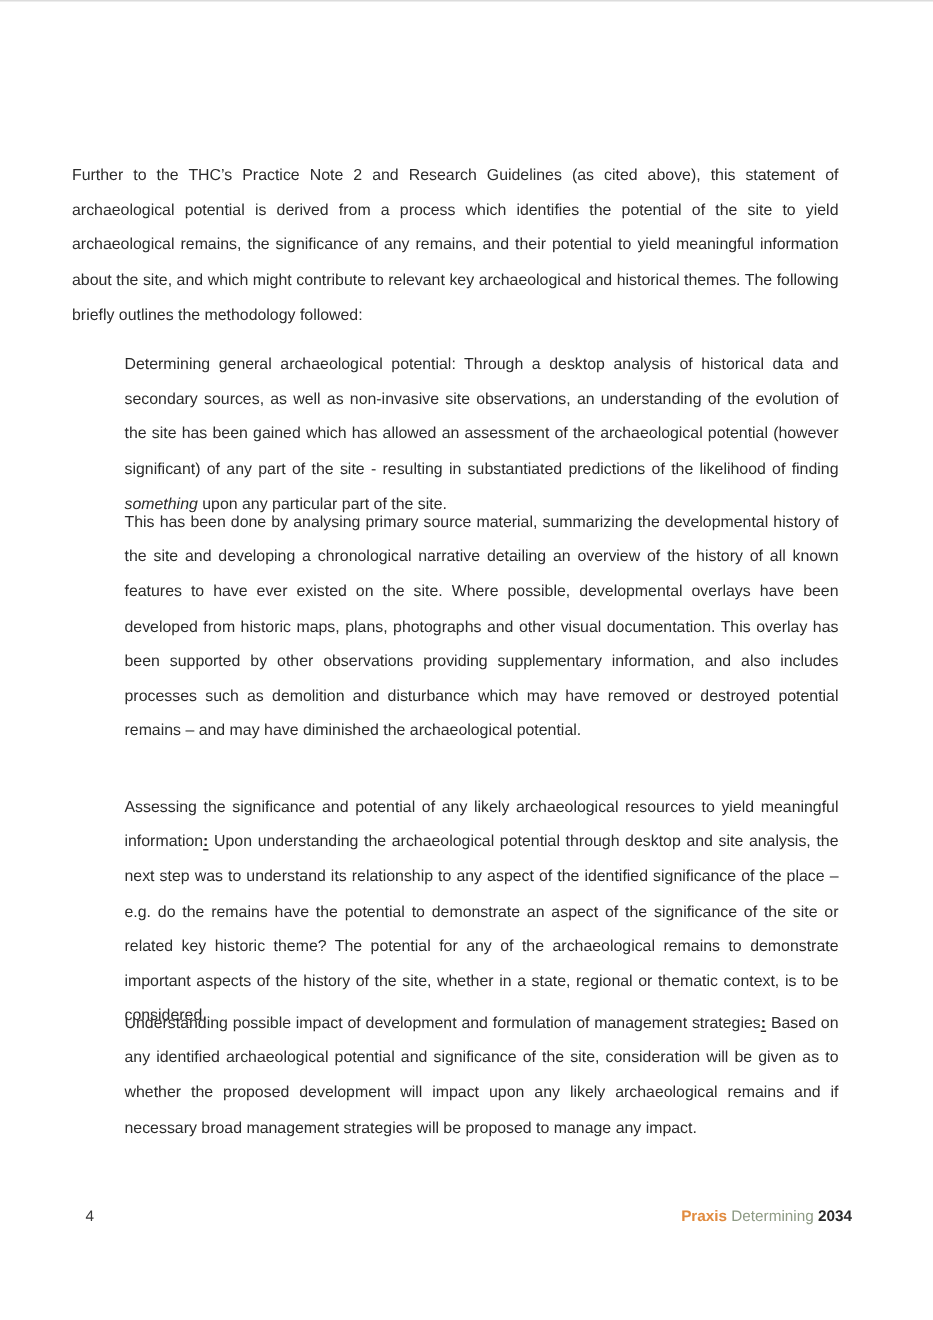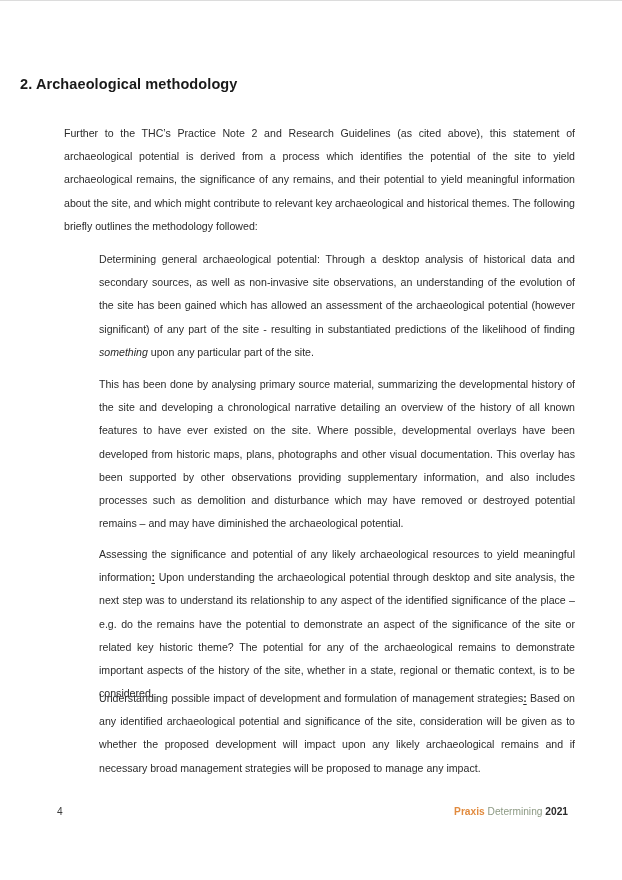--- a/index.html
+++ b/index.html
@@ -32,34 +32,34 @@
     top: 75px;
     white-space: nowrap;
   }
   .para {
     position: absolute;
     font-size: 10.6px;
     line-height: 23.2px;
     text-align: justify;
     text-justify: inter-word;
     color: #2b2b2b;
-    margin: 16px;
+    margin: 0;
     padding-left: 48px;
   }
   .lead-para {
     left: 0;
     top: 105px;
     width: 511px;
   }
   .indent-para {
     left: 35px;
     width: 476px;
   }
   #p-determining { top: 231px; }
-  #p-thishas     { top: 356px; }
+  #p-thishas     { top: 336px; }
   #p-assessing   { top: 526px; }
   #p-understanding { top: 670px; }
 
   .lead-in {
     text-underline-offset: 2px;
   }
   .lead-in-colon {
     text-decoration: underline;
     text-underline-offset: 2px;
     font-weight: bold;
@@ -89,30 +89,29 @@
   }
   .brand-praxis { color: #e18b3f; font-weight: bold; }
   .brand-env { color: #8d9a84; }
   .brand-year { color: #2b2b2b; font-weight: bold; }
 </style>
 </head>
 <body>
 
 <div class="page">
 
-  <h1 class="doc-heading">2.  Archaeological methodology</h1>
 
   <p class="para lead-para">Further to the THC’s Practice Note 2 and Research Guidelines (as cited above), this statement of archaeological potential is derived from a process which identifies the potential of the site to yield archaeological remains, the significance of any remains, and their potential to yield meaningful information about the site, and which might contribute to relevant key archaeological and historical themes.  The following briefly outlines the methodology followed:</p>
 
   <p class="para indent-para" id="p-determining"><span class="lead-in">Determining general archaeological potential: </span><span> Through a desktop analysis of historical data and secondary sources, as well as non-invasive site observations, an understanding of the evolution of the site has been gained which has allowed an assessment of the archaeological potential (however significant) of any part of the site - resulting in substantiated predictions of the likelihood of finding </span><span class="ital">something</span><span> upon any particular part of the site.</span></p>
 
   <p class="para indent-para" id="p-thishas"><span>This has been done by analysing primary source material, summarizing the developmental history of the site and developing a chronological narrative detailing an overview of the history of all known features to have ever existed on the site.  Where possible, developmental overlays have been developed from historic maps, plans, photographs and other visual documentation.  This overlay has been supported by other observations providing supplementary information, and also includes processes such as demolition and disturbance which may have removed or destroyed potential remains – and may have diminished the archaeological potential.</span></p>
 
   <p class="para indent-para" id="p-assessing"><span class="lead-in">Assessing the significance and potential of any likely archaeological resources to yield meaningful information</span><span class="lead-in-colon">:</span><span> Upon understanding the archaeological potential through desktop and site analysis, the next step was to understand its relationship to any aspect of the identified significance of the place – e.g. do the remains have the potential to demonstrate an aspect of the significance of the site or related key historic theme? The potential for any of the archaeological remains to demonstrate important aspects of the history of the site, whether in a state, regional or thematic context, is to be considered.</span></p>
 
   <p class="para indent-para" id="p-understanding"><span class="lead-in">Understanding possible impact of development and formulation of management strategies</span><span class="lead-in-colon">:</span><span>  Based on any identified archaeological potential and significance of the site, consideration will be given as to whether the proposed development will impact upon any likely archaeological remains and if necessary broad management strategies will be proposed to manage any impact.</span></p>
 
   <div class="footer">
     <span class="page-number">4</span>
-    <span class="brand"><span class="brand-praxis">Praxis</span> <span class="brand-env">Determining</span> <span class="brand-year">2021</span></span>
+    <span class="brand"><span class="brand-praxis">Praxis</span> <span class="brand-env">Determining</span> <span class="brand-year">2034</span></span>
   </div>
 
 </div>
 
 </body></html>

